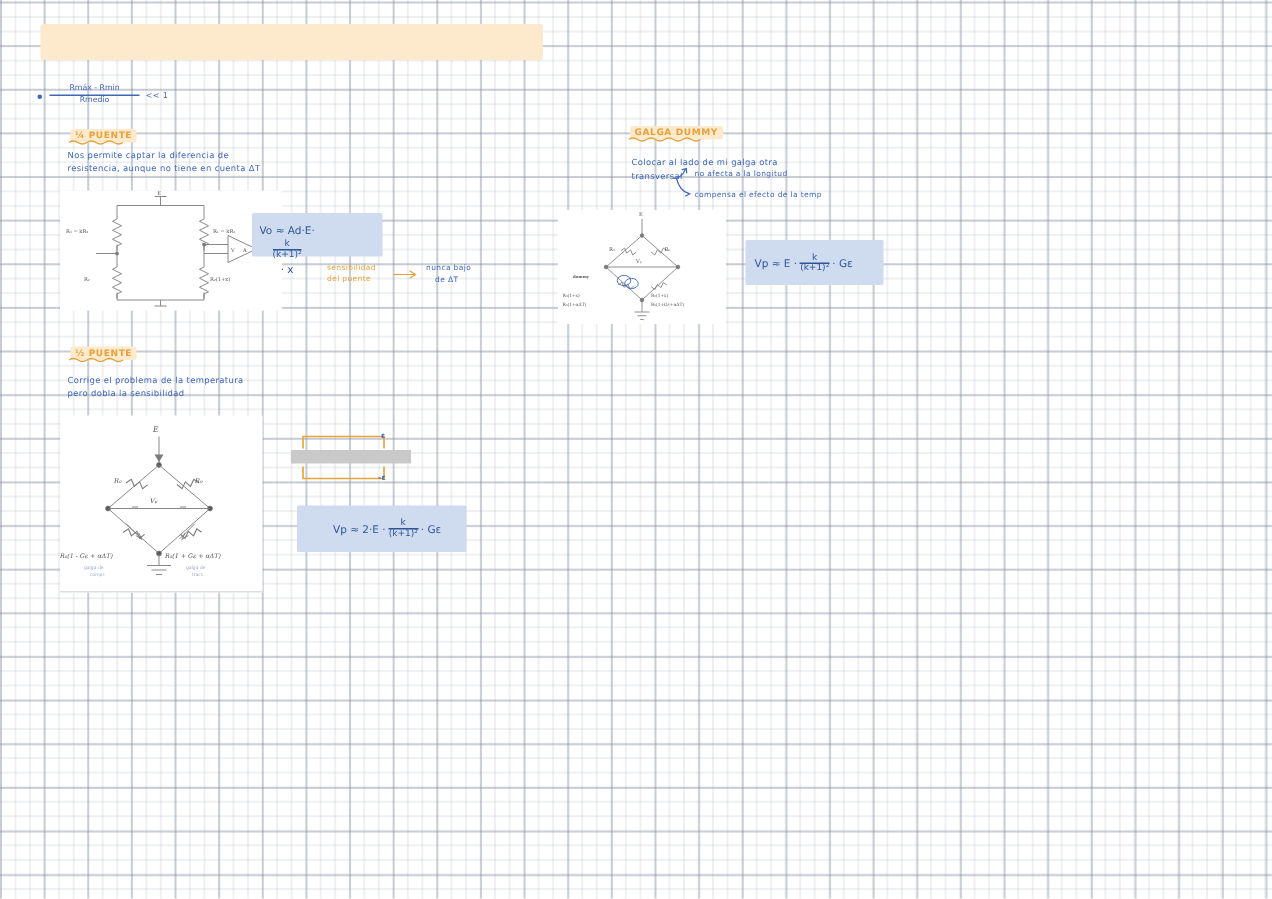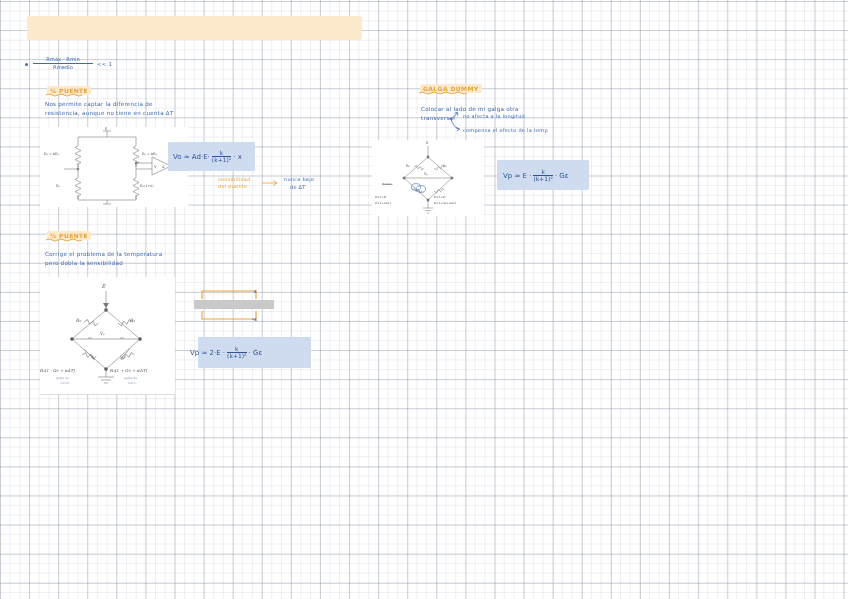--- a/index.html
+++ b/index.html
@@ -152,21 +152,21 @@
         <text x="100" y="60">R₂(1+x)</text>
         <text x="65" y="3">E</text>
         <text x="114" y="41">V</text>
         <text x="122" y="41">A</text>
         <text x="140" y="36">V</text>
       </g>
     </svg>
   </div>
 
   <div class="fbox" style="left:168px;top:142px;width:87px;height:29px;"></div>
-  <div class="formula" style="left:173px;top:150px;">
+  <div class="formula" style="left:173px;top:150px;flex-direction:column;">
     <span>Vo ≈ Ad·E·</span>
     <span class="ffrac">
       <span>k</span>
       <span class="fbar"></span>
       <span>(k+1)²</span>
     </span>
     <span>· x</span>
   </div>
 
   <div class="note note-sm" style="left:218px;top:176px;color:#e5a13c;">sensibilidad</div>
@@ -320,21 +320,21 @@
   <svg style="position:absolute;left:198px;top:287px;width:68px;height:40px;" viewBox="0 0 68 40">
     <g stroke="#e8a33d" fill="none" stroke-width="1.1">
       <path d="M4 12 L4 4 L58 4 L58 12"></path>
       <path d="M4 24 L4 32 L58 32 L58 24"></path>
     </g>
   </svg>
   <div class="note note-sm" style="left:254px;top:288px;color:#3f67b5;font-weight:bold;">ε</div>
   <div class="note note-sm" style="left:252px;top:316px;color:#3f67b5;font-weight:bold;">-ε</div>
 
   <div class="fbox" style="left:198px;top:337px;width:113px;height:31px;"></div>
-  <div class="formula" style="left:190px;top:346px;">
+  <div class="formula" style="left:222px;top:346px;">
     <span>Vp ≈ 2·E ·</span>
     <span class="ffrac">
       <span>k</span>
       <span class="fbar"></span>
       <span>(k+1)²</span>
     </span>
     <span>· Gε</span>
   </div>
 
 </div>

